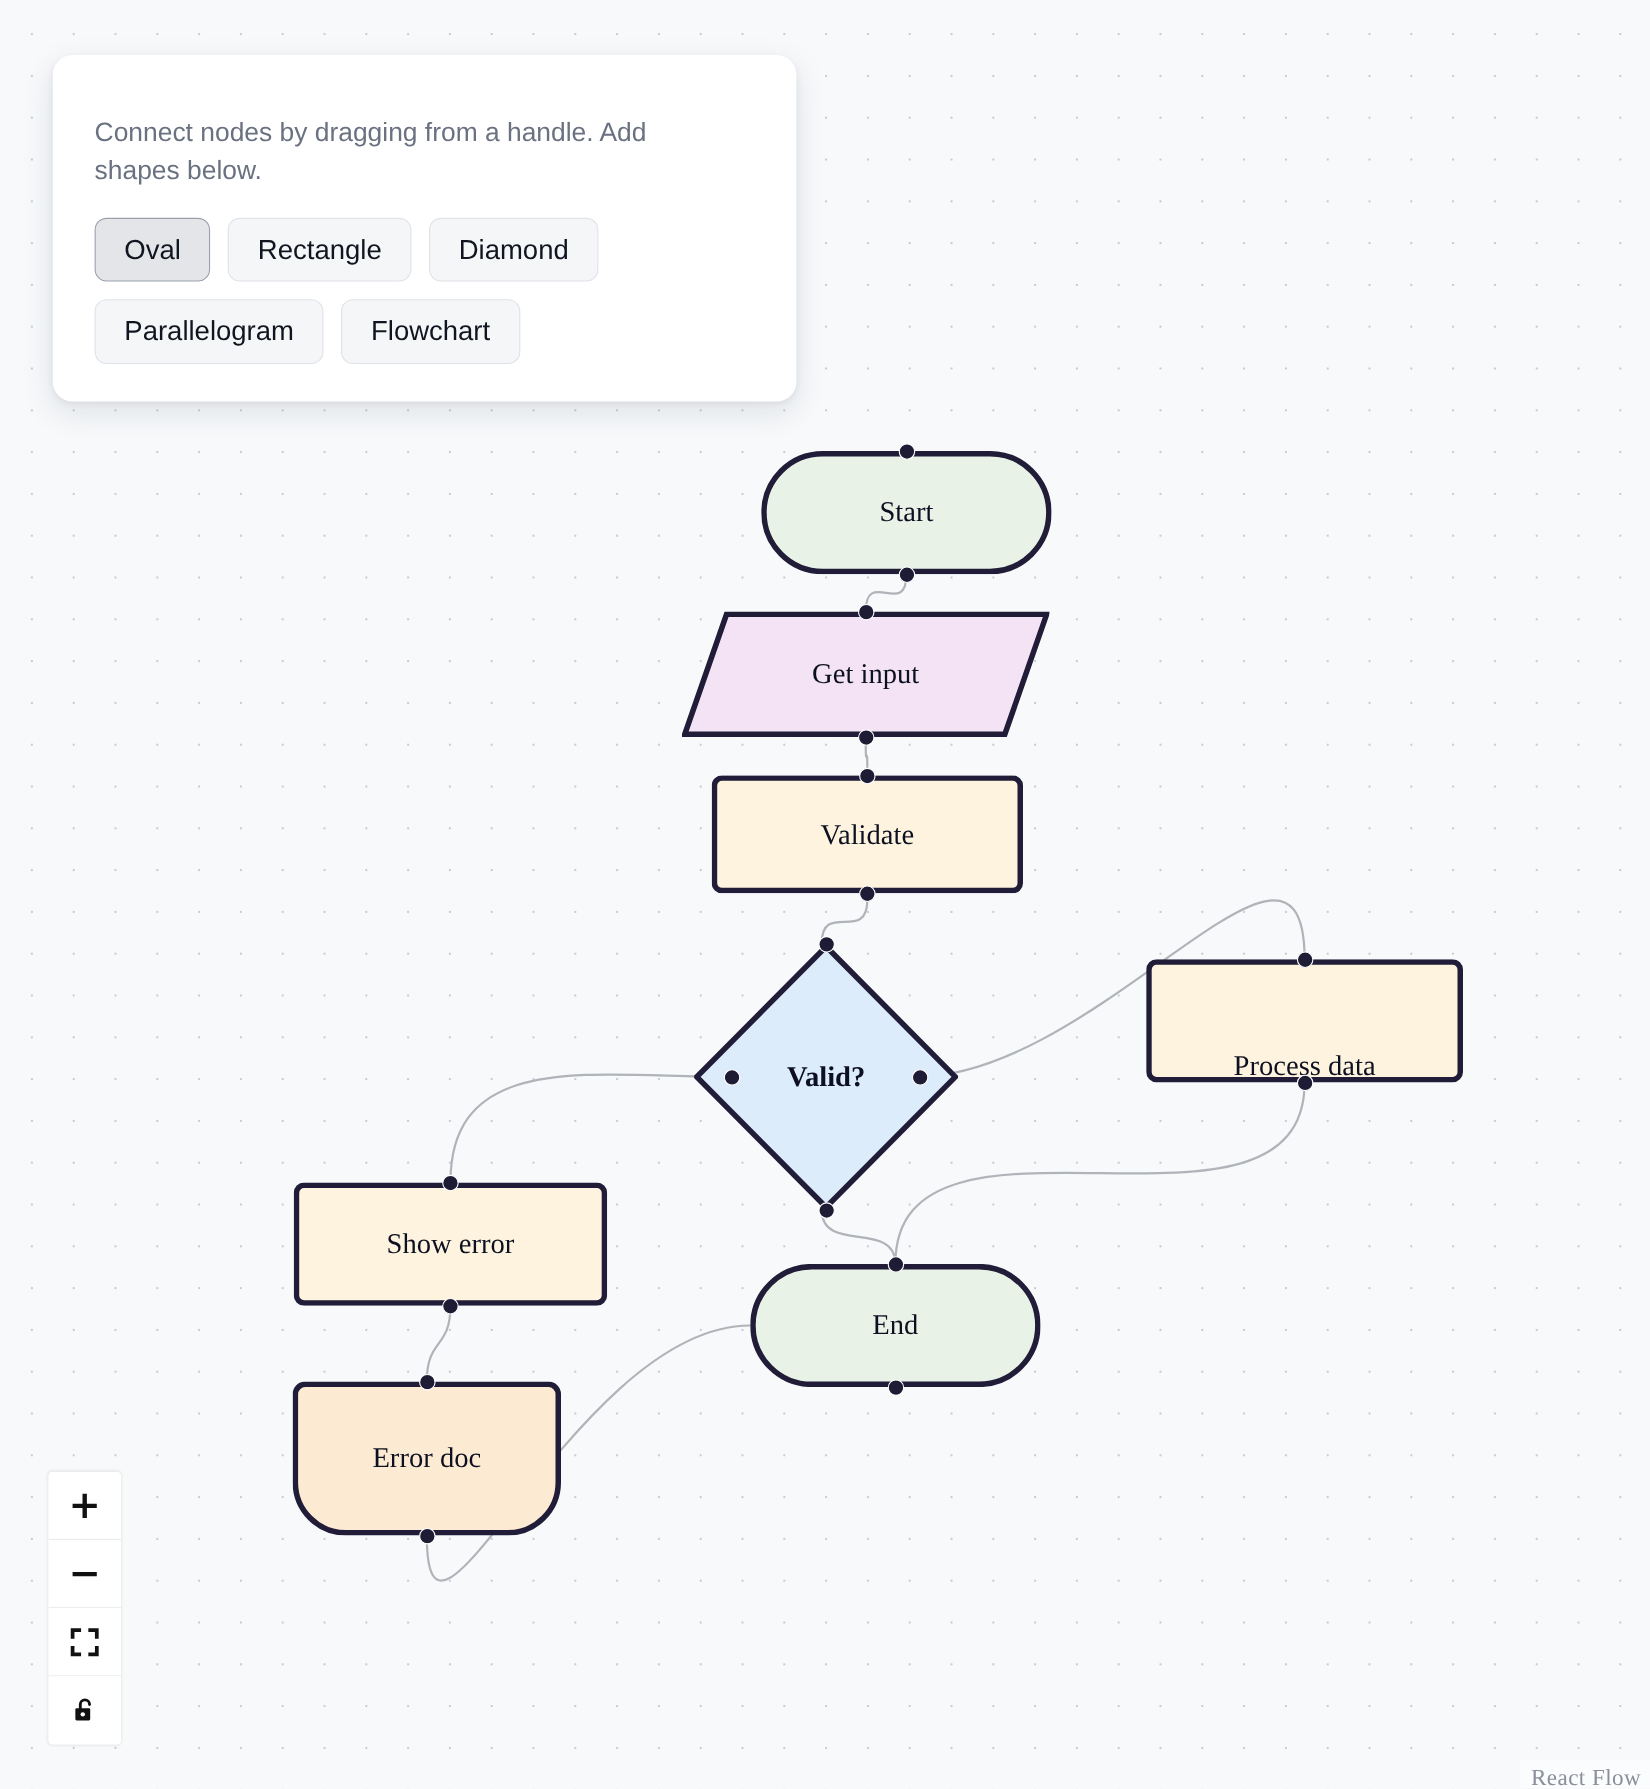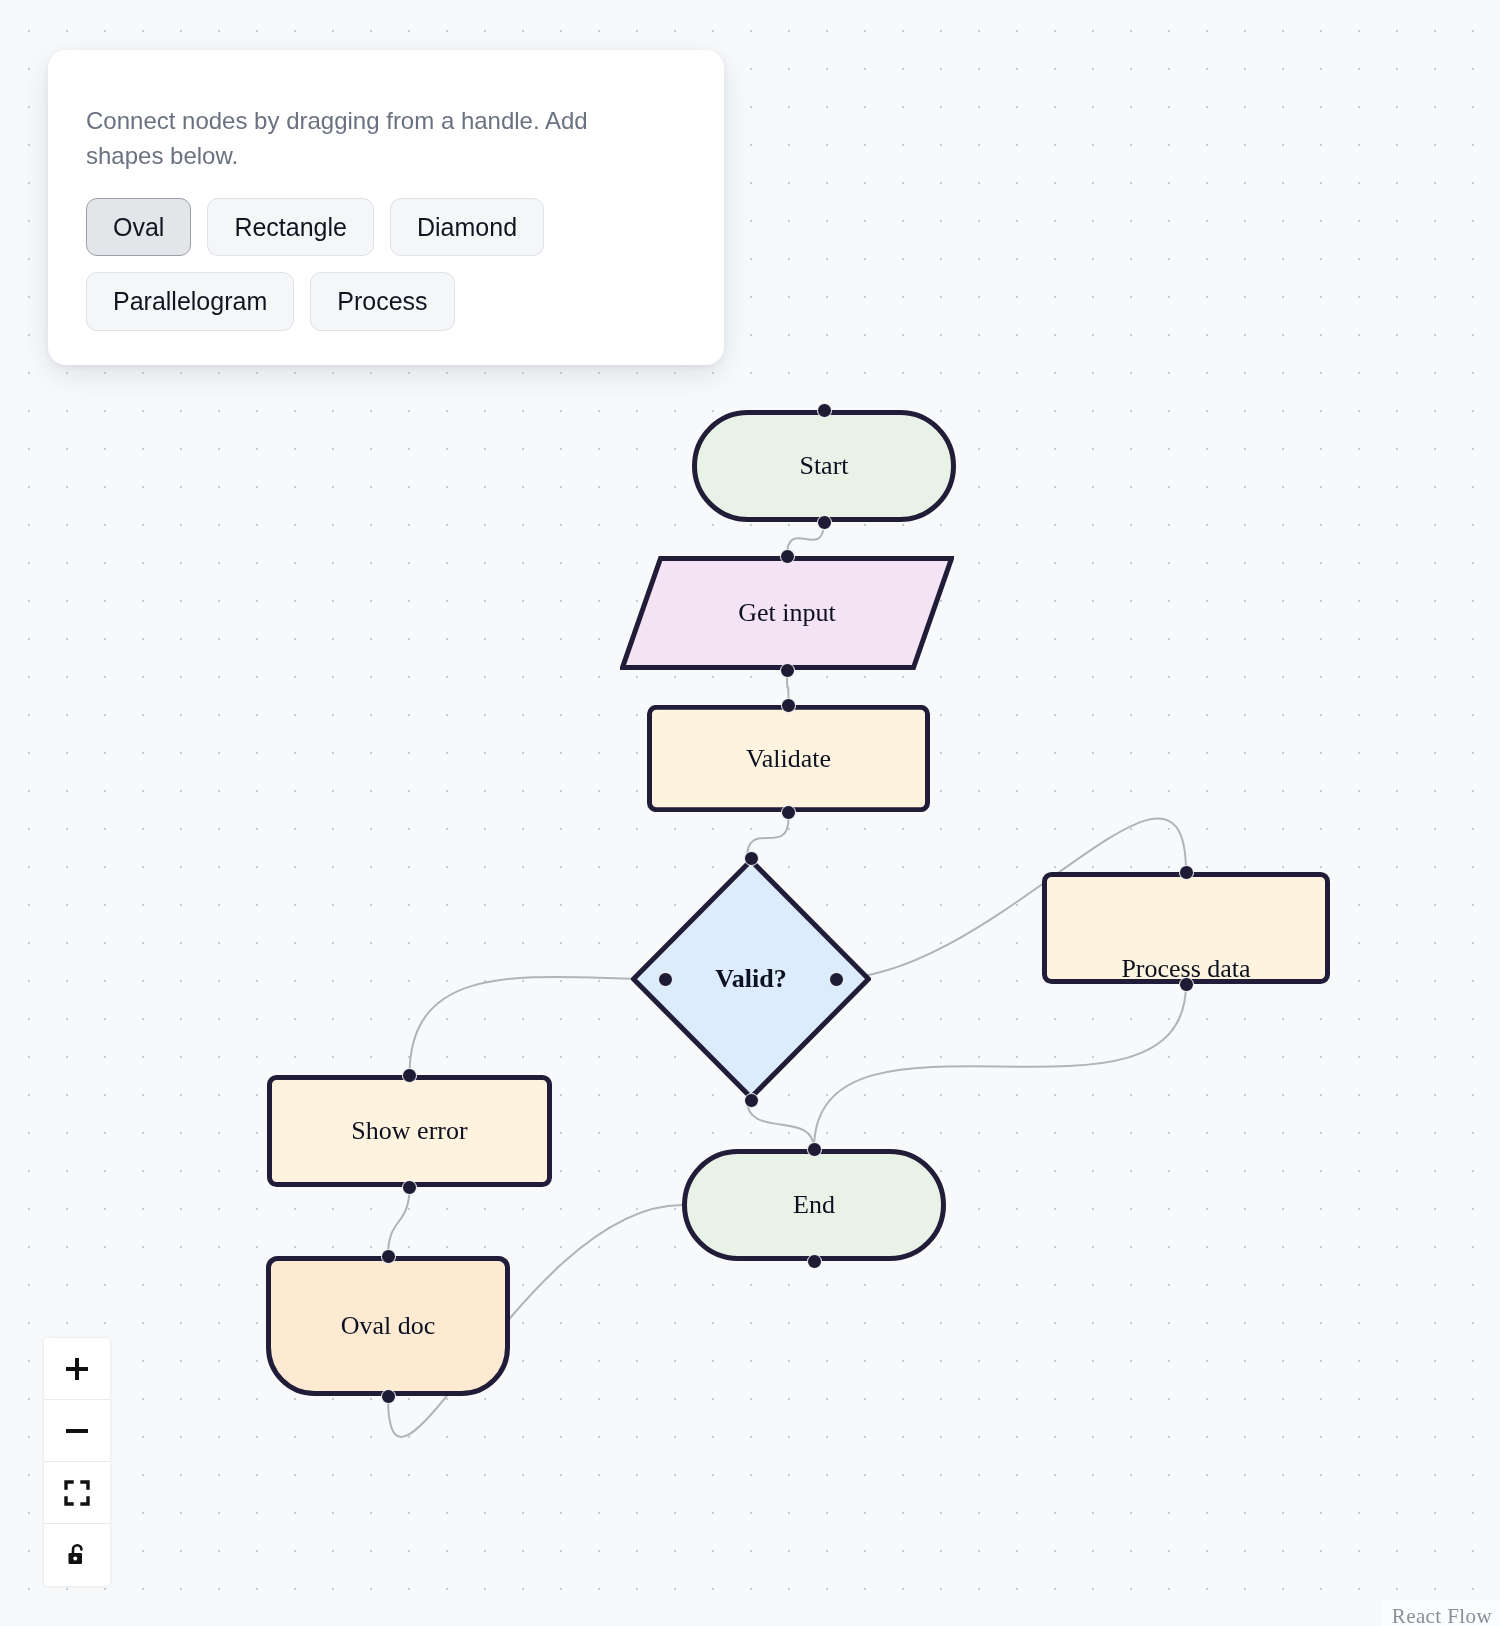--- a/index.html
+++ b/index.html
@@ -245,34 +245,34 @@
           <rect x="2.5" y="2.5" width="259" height="107" rx="53.5" ry="53.5" fill="#e8f2e6" stroke="#211d38" stroke-width="5" vector-effect="non-scaling-stroke"></rect>
         </svg>
         <div class="node-label">End</div>
         <div class="handle h-top"></div>
         <div class="handle h-bottom"></div>
       </div>
       <div class="node" style="left: 266px; top: 1256px; width: 244px; height: 140px;">
         <svg class="node-shape" viewBox="0 0 244 140" preserveAspectRatio="none">
           <path d="M11.5,2.5 H232.5 A9,9 0 0 1 241.5,11.5 V91.5 A46,46 0 0 1 195.5,137.5 H48.5 A46,46 0 0 1 2.5,91.5 V11.5 A9,9 0 0 1 11.5,2.5 Z" fill="#fdead3" stroke="#211d38" stroke-width="5" vector-effect="non-scaling-stroke"></path>
         </svg>
-        <div class="node-label">Oval doc</div>
+        <div class="node-label">Error doc</div>
         <div class="handle h-top"></div>
         <div class="handle h-bottom"></div>
       </div>
     </div>
 
   <div class="panel">
     <p class="panel-desc">Connect nodes by dragging from a handle. Add shapes below.</p>
     <div class="shape-buttons">
       <button class="shape-btn active">Oval</button>
       <button class="shape-btn">Rectangle</button>
       <button class="shape-btn">Diamond</button>
       <button class="shape-btn">Parallelogram</button>
-      <button class="shape-btn">Process</button>
+      <button class="shape-btn">Flowchart</button>
     </div>
   </div>
 
   <div class="controls">
     <button class="ctrl-btn">
       <span>
         <svg width="30" height="30" viewBox="0 0 30 30">
             <path d="M15 4 V26 M4 15 H26" stroke="#111" stroke-width="4" stroke-linecap="butt"></path>
           </svg>
       </span>

